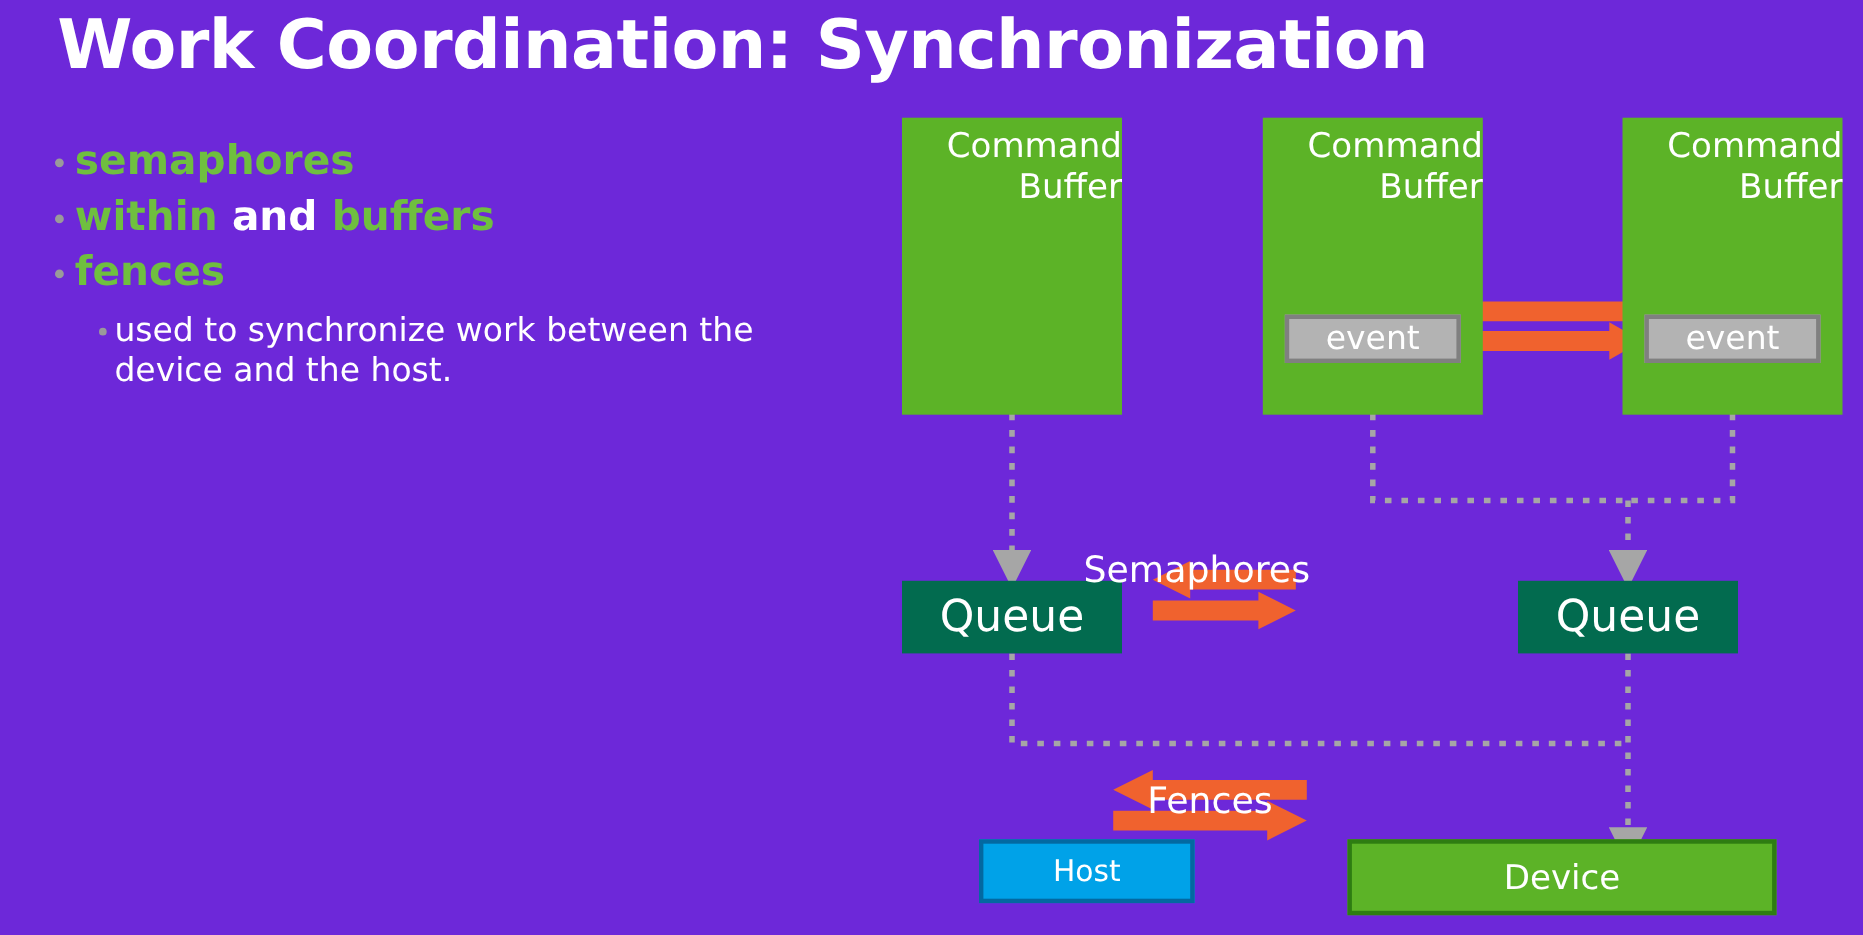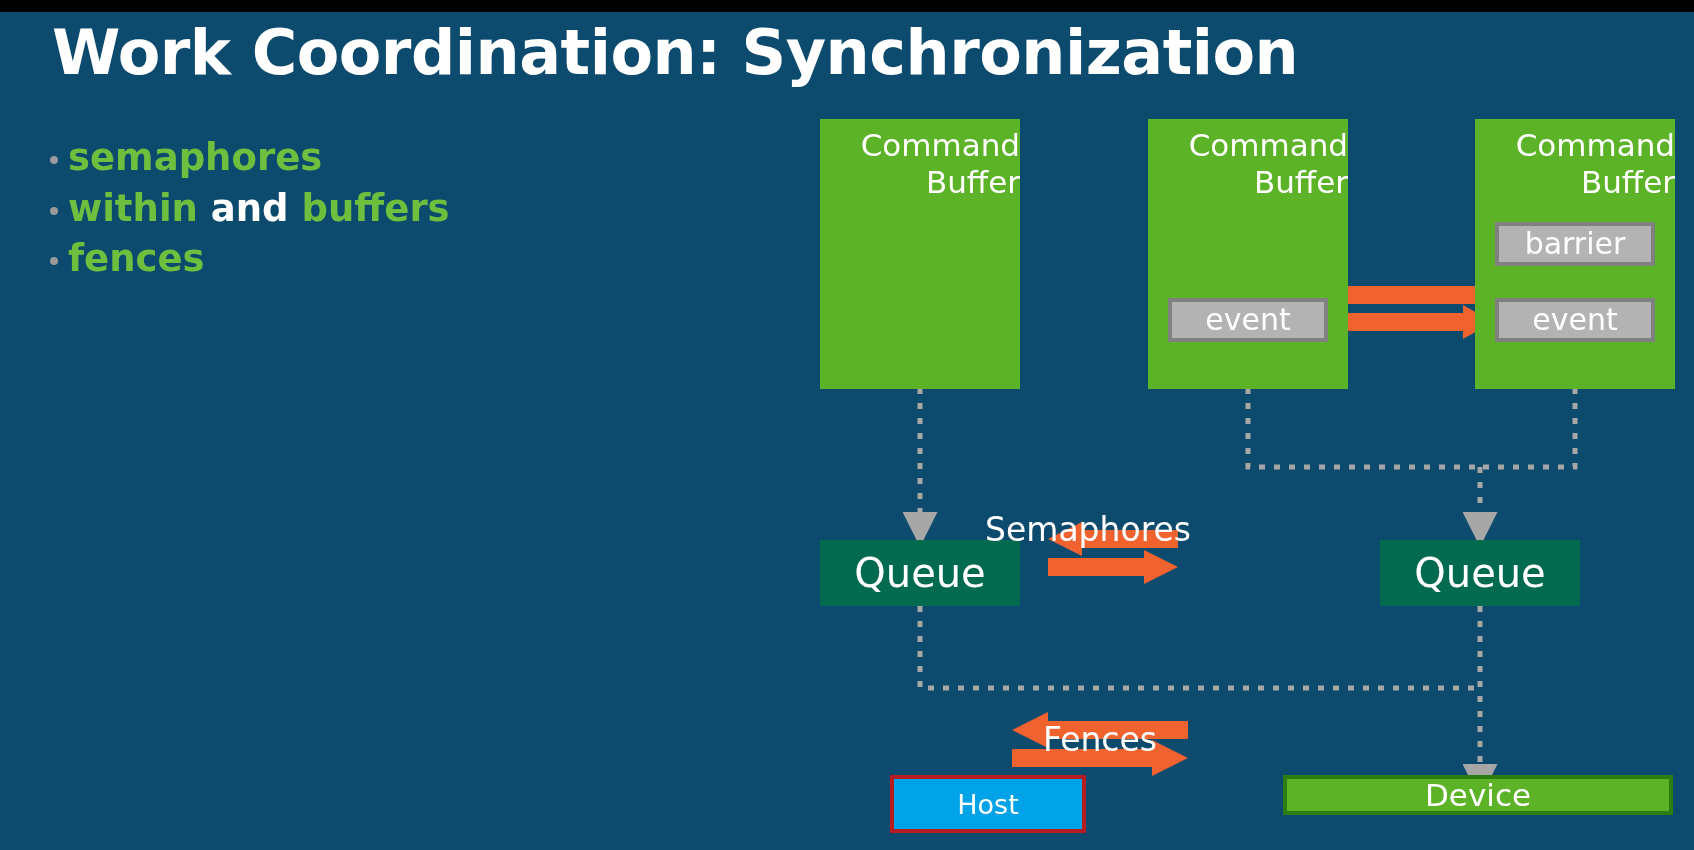--- a/index.html
+++ b/index.html
@@ -8,22 +8,21 @@
   }
   body {
     width: 1694px; height: 850px;
     overflow: hidden;
     font-family: "DejaVu Sans", sans-serif;
     color: #fff;
     position: relative;
   }
   #slide {
     position: absolute; inset: 0;
-    background: #0c4a6e;
-    margin-top: 12px;
+    background: #6d28d9;
   }
 
   
   #title {
     position: absolute;
     left: 52px; top: 8px;
     width: 1300px;
     font-family: "DejaVu Sans", sans-serif;
     font-weight: bold;
     font-size: 62px;
@@ -119,21 +118,21 @@
     text-align: center;
     box-sizing: border-box;
     display: flex;
     align-items: center;
     justify-content: center;
   }
 
   .hostbox {
     position: absolute;
     background: #00A2E8;
-    border: 4px solid #b91c1c;
+    border: 4px solid #0369a1;
     color: #ffffff;
     font-size: 27px;
     box-sizing: border-box;
     display: flex; align-items: center; justify-content: center;
   }
   .devbox {
     position: absolute;
     background: #5CB327;
     border: 4px solid #2E7D12;
     color: #ffffff;
@@ -176,20 +175,24 @@
       <div class="lvl1">
         <span class="dot"></span>
         <span>within</span><span class="wht"> and </span><span>buffers</span>
       </div>
     </div>
 
     <div class="blk">
       <div class="lvl1">
         <span class="dot"></span>
         <span>fences</span>
+      </div>
+      <div class="lvl2">
+        <span class="dot"></span>
+        <span>used to synchronize work between the device and the host.</span>
       </div>
     </div>
 
   </div>
 
   <div id="diagram">
 
     <svg class="overlay" viewBox="0 0 1694 850" xmlns="http://www.w3.org/2000/svg">
       <defs>
         <marker id="gtip" markerWidth="7" markerHeight="7" refX="3.2" refY="3.5" orient="auto" markerUnits="strokeWidth">
@@ -251,39 +254,36 @@
       <div>Buffer</div>
     </div>
     <div class="chip" style="left:1168px; top:286px; width:160px; height:44px;">
       <span>event</span>
     </div>
 
     <div class="cb" style="left:1475px; top:107px; width:200px; height:270px;">
       <div>Command</div>
       <div>Buffer</div>
     </div>
-    <div class="chip" style="left:1495px; top:210px; width:160px; height:44px;">
-      <span>barrier</span>
-    </div>
     <div class="chip" style="left:1495px; top:286px; width:160px; height:44px;">
       <span>event</span>
     </div>
 
     <div class="queue" style="left:820px; top:528px; width:200px; height:66px;">
       <span>Queue</span>
     </div>
     <div class="queue" style="left:1380px; top:528px; width:200px; height:66px;">
       <span>Queue</span>
     </div>
 
     <div class="lbl" style="left:1088px; top:498px; transform:translateX(-50%);">Semaphores</div>
 
     <div class="lbl" style="left:1100px; top:708px; transform:translateX(-50%);">Fences</div>
 
     <div class="hostbox" style="left:890px; top:763px; width:196px; height:58px;">
       <span>Host</span>
     </div>
-    <div class="devbox" style="left:1283px; top:763px; width:390px; height:40px;">
+    <div class="devbox" style="left:1225px; top:763px; width:390px; height:69px;">
       <span>Device</span>
     </div>
 
   </div>
 </div>
 
 </body></html>

